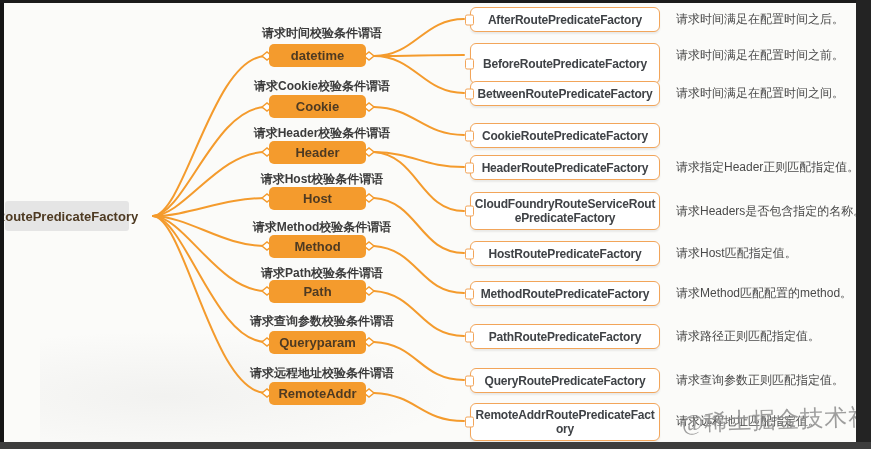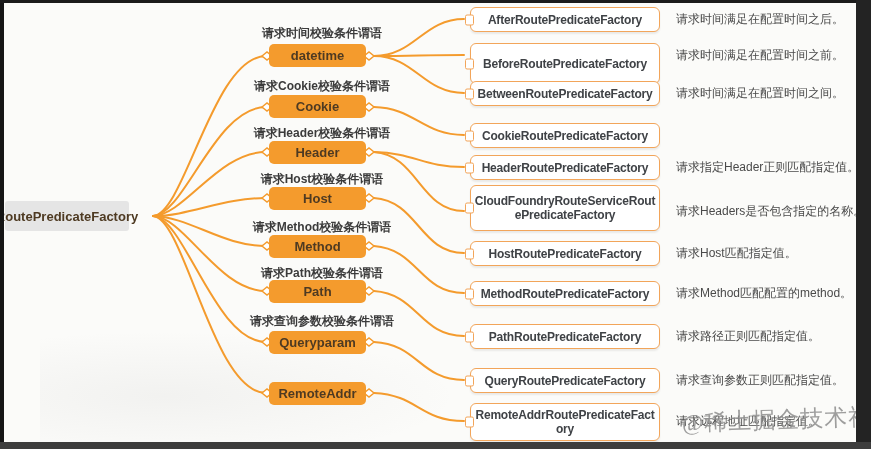--- a/index.html
+++ b/index.html
@@ -108,36 +108,37 @@
 
   <div class="rootnode">RoutePredicateFactory</div>
 
   <div class="mlabel" style="top:26px">请求时间校验条件谓语</div>
   <div class="mlabel" style="top:79px">请求Cookie校验条件谓语</div>
   <div class="mlabel" style="top:126px">请求Header校验条件谓语</div>
   <div class="mlabel" style="top:172px">请求Host校验条件谓语</div>
   <div class="mlabel" style="top:220px">请求Method校验条件谓语</div>
   <div class="mlabel" style="top:266px">请求Path校验条件谓语</div>
   <div class="mlabel" style="top:314px">请求查询参数校验条件谓语</div>
+  <div class="mlabel" style="top:366px">请求远程地址校验条件谓语</div>
 
   <div class="mnode" style="top:44px">datetime</div>
   <div class="mnode" style="top:95px">Cookie</div>
   <div class="mnode" style="top:141px">Header</div>
   <div class="mnode" style="top:187px">Host</div>
   <div class="mnode" style="top:235px">Method</div>
   <div class="mnode" style="top:280px">Path</div>
   <div class="mnode" style="top:331px">Queryparam</div>
   <div class="mnode" style="top:382px">RemoteAddr</div>
 
   <div class="rnode" style="top:7px;height:25px">AfterRoutePredicateFactory</div>
   <div class="rnode" style="top:43px;height:41px">BeforeRoutePredicateFactory</div>
   <div class="rnode" style="top:81px;height:25px">BetweenRoutePredicateFactory</div>
   <div class="rnode" style="top:123px;height:25px">CookieRoutePredicateFactory</div>
   <div class="rnode" style="top:155px;height:25px">HeaderRoutePredicateFactory</div>
-  <div class="rnode" style="top:185px;height:46px">CloudFoundryRouteServiceRoutePredicateFactory</div>
+  <div class="rnode" style="top:192px;height:38px">CloudFoundryRouteServiceRoutePredicateFactory</div>
   <div class="rnode" style="top:241px;height:25px">HostRoutePredicateFactory</div>
   <div class="rnode" style="top:281px;height:25px">MethodRoutePredicateFactory</div>
   <div class="rnode" style="top:324px;height:25px">PathRoutePredicateFactory</div>
   <div class="rnode" style="top:368px;height:25px">QueryRoutePredicateFactory</div>
   <div class="rnode" style="top:403px;height:38px">RemoteAddrRoutePredicateFactory</div>
 
   <div class="desc" style="top:11px">请求时间满足在配置时间之后。</div>
   <div class="desc" style="top:47px">请求时间满足在配置时间之前。</div>
   <div class="desc" style="top:85px">请求时间满足在配置时间之间。</div>
   <div class="desc" style="top:159px">请求指定Header正则匹配指定值。</div>

